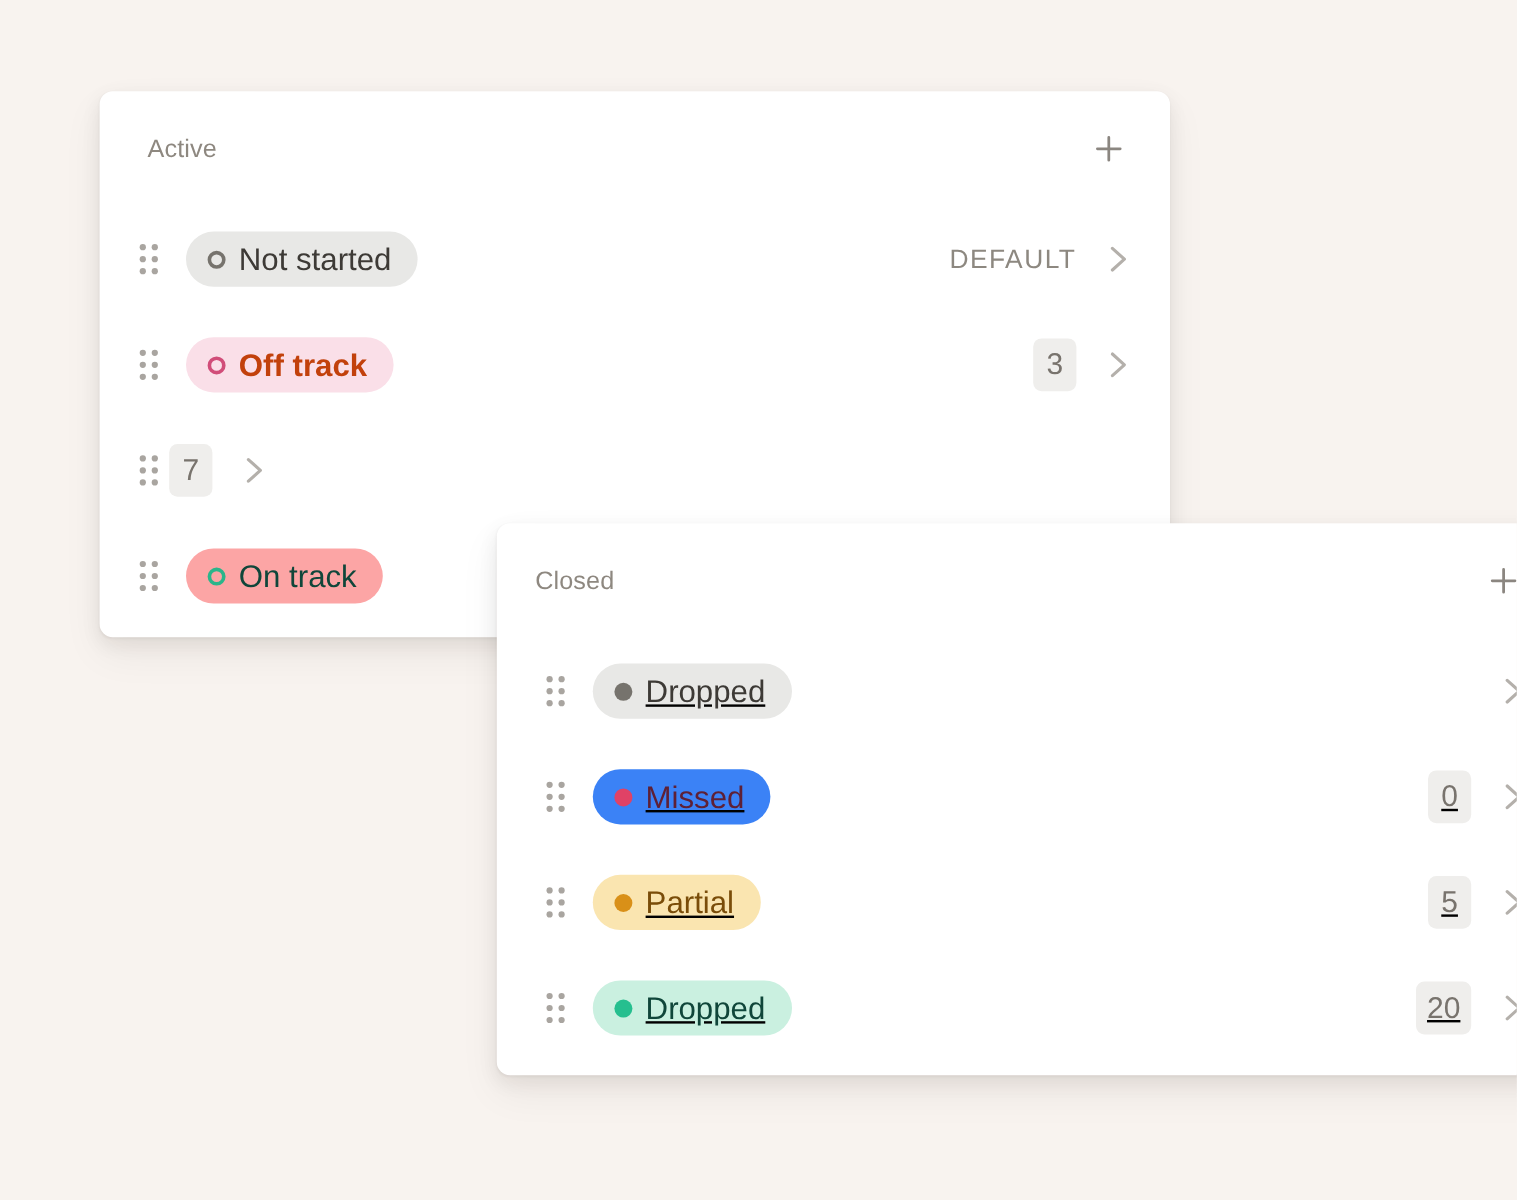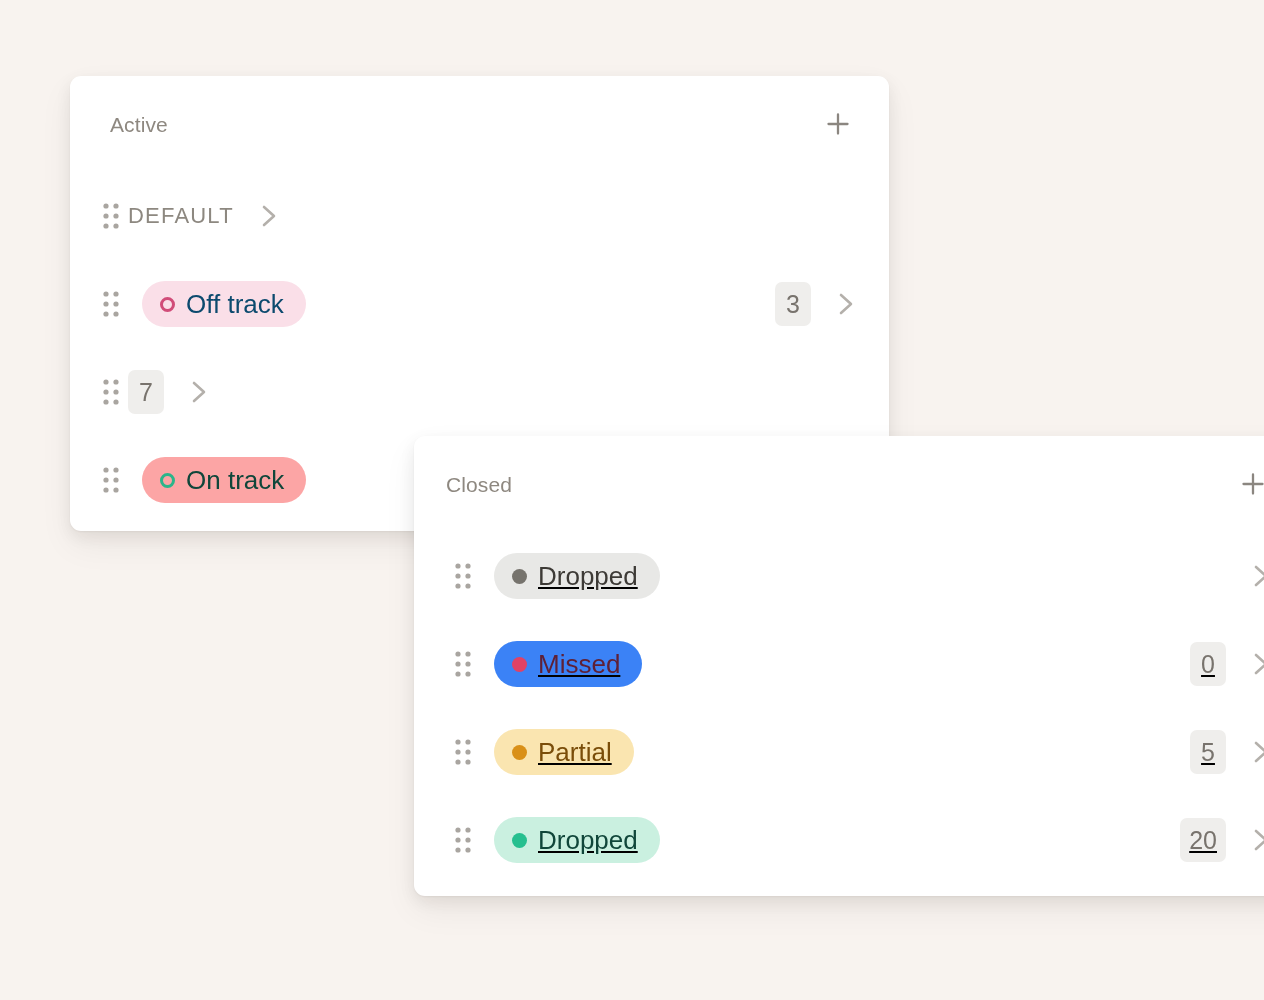--- a/index.html
+++ b/index.html
@@ -28,23 +28,23 @@
     position: absolute;
     background: #ffffff;
     border-radius: 11px;
     box-shadow:
       0 1px 2px rgba(30, 25, 20, 0.05),
       0 6px 16px rgba(30, 25, 20, 0.07),
       0 14px 34px rgba(30, 25, 20, 0.06);
     box-sizing: border-box;
   }
   .card-active {
-    left: 70px;
+    left: 83px;
     top: 76px;
-    width: 819px;
+    width: 892px;
     height: 455px;
     z-index: 1;
   }
   .card-closed {
     left: 398px;
     top: 436px;
     width: 912px;
     height: 460px;
     z-index: 2;
     margin-left: 16px;
@@ -215,20 +215,26 @@
               <svg width="20" height="30" viewBox="0 0 20 30">
                 <circle cx="4" cy="5" r="2.6" fill="#a9a5a0"></circle>
                 <circle cx="4" cy="15" r="2.6" fill="#a9a5a0"></circle>
                 <circle cx="4" cy="25" r="2.6" fill="#a9a5a0"></circle>
                 <circle cx="14" cy="5" r="2.6" fill="#a9a5a0"></circle>
                 <circle cx="14" cy="15" r="2.6" fill="#a9a5a0"></circle>
                 <circle cx="14" cy="25" r="2.6" fill="#a9a5a0"></circle>
               </svg>
             </span>
           </div>
+          <div class="row-main">
+            <span class="pill ring" style="background: rgb(232, 232, 230); color: rgb(61, 58, 54);">
+              <span class="marker" style="border-color: rgb(118, 115, 109);"></span>
+              <span>Not started</span>
+            </span>
+          </div>
           <div class="row-right">
             <span class="default-tag">DEFAULT</span>
             <span class="chevron">
               <svg width="22" height="30" viewBox="0 0 22 30">
                 <path d="M6 6 L16 15 L6 24" fill="none" stroke="#b4b0ab" stroke-width="2.6" stroke-linecap="round" stroke-linejoin="round"></path>
               </svg>
             </span>
           </div>
         </div>
         <div class="row">
@@ -238,21 +244,21 @@
                 <circle cx="4" cy="5" r="2.6" fill="#a9a5a0"></circle>
                 <circle cx="4" cy="15" r="2.6" fill="#a9a5a0"></circle>
                 <circle cx="4" cy="25" r="2.6" fill="#a9a5a0"></circle>
                 <circle cx="14" cy="5" r="2.6" fill="#a9a5a0"></circle>
                 <circle cx="14" cy="15" r="2.6" fill="#a9a5a0"></circle>
                 <circle cx="14" cy="25" r="2.6" fill="#a9a5a0"></circle>
               </svg>
             </span>
           </div>
           <div class="row-main">
-            <span class="pill ring" style="background: rgb(250, 223, 232); color: #0c4a6e;">
+            <span class="pill ring" style="background: rgb(250, 223, 232); color: #c2410c; font-weight: bold;">
               <span class="marker" style="border-color: rgb(209, 77, 121);"></span>
               <span>Off track</span>
             </span>
           </div>
           <div class="row-right">
             <span class="count-badge">3</span>
             <span class="chevron">
               <svg width="22" height="30" viewBox="0 0 22 30">
                 <path d="M6 6 L16 15 L6 24" fill="none" stroke="#b4b0ab" stroke-width="2.6" stroke-linecap="round" stroke-linejoin="round"></path>
               </svg>

